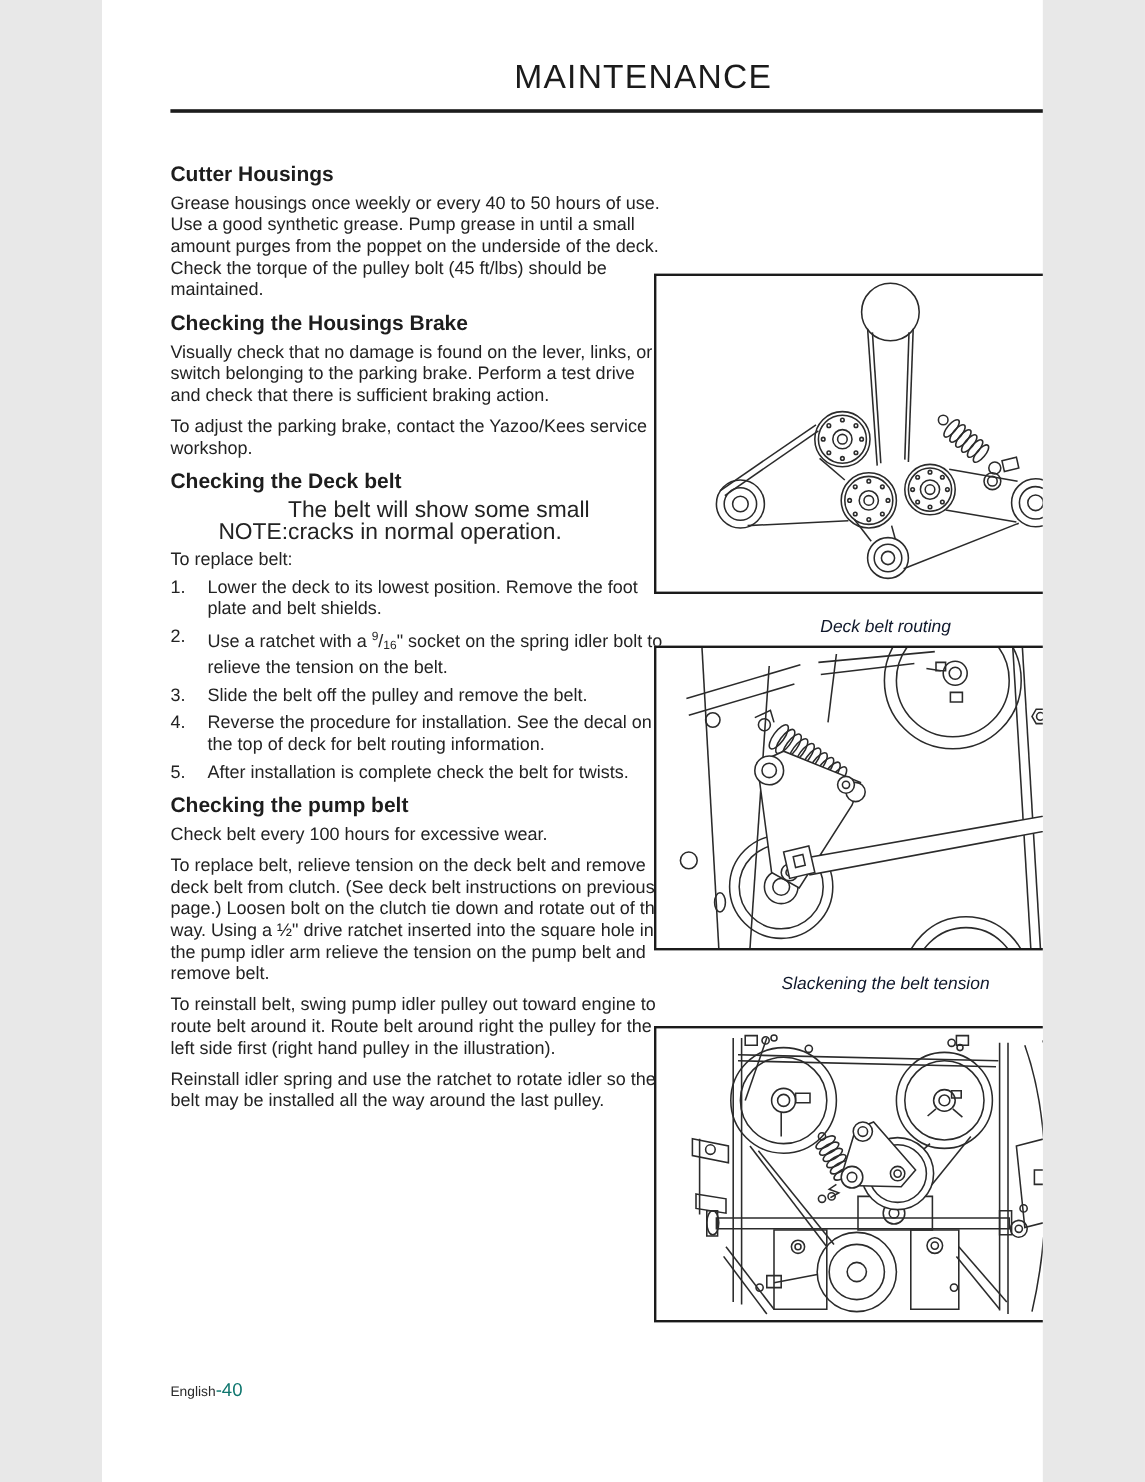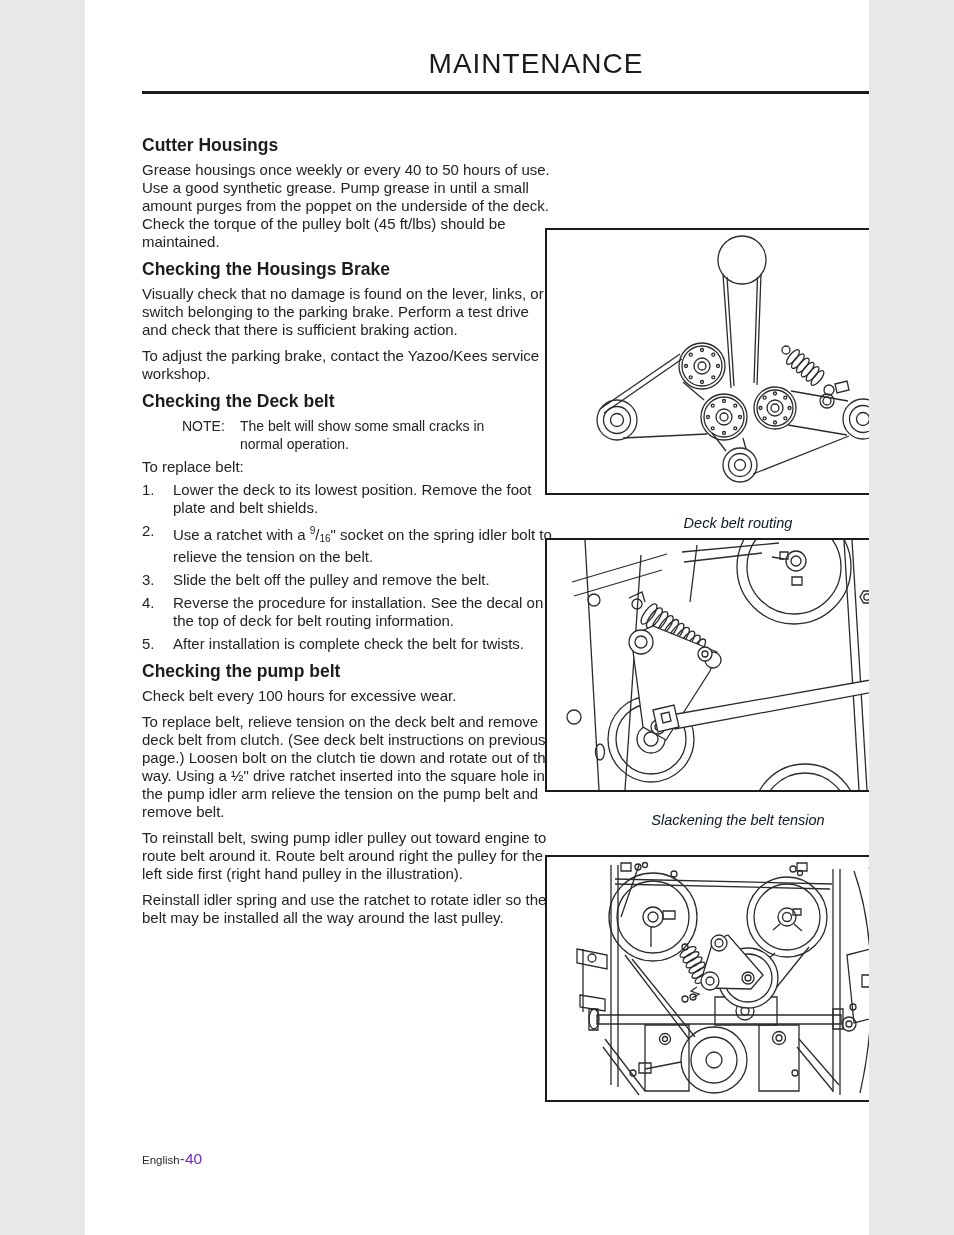--- a/index.html
+++ b/index.html
@@ -14,40 +14,40 @@
     font-size:28px; font-weight:500; letter-spacing:1px; color:#1b1b1b;
   }
   .header-rule {
     position:absolute; top:91px; left:57px; width:788px; height:3px; background:#1c1c1c;
   }
   .left-col { position:absolute; left:57px; top:136px; width:412px; }
   .left-col h2 { font-size:17.5px; line-height:19px; font-weight:bold; color:#1d1d1d; margin:0 0 6px 0; }
   .section { margin-top:9px; }
   .section:first-child { margin-top:0; }
   .left-col p { font-size:15px; line-height:18px; margin:0 0 8px 0; }
-  .note-row { display:flex; margin:0 0 5px 40px; font-size:14px; line-height:18px; }
+  .note-row { display:flex; margin:0 0 5px 40px; font-size:19px; line-height:18px;align-items:flex-end; }
   .note-label { flex:none; width:46px; margin-right:12px; }
   .note-text { width:262px; }
   .list-intro { margin-bottom:5px !important; }
   .step { display:flex; font-size:15px; line-height:18px; margin:0 0 5px 0; }
   .step-num { flex:none; width:31px; }
   .step-text { flex:1; }
   sup { font-size:10px; vertical-align:6px; }
   sub { font-size:10px; vertical-align:-2px; }
   .figure { position:absolute; left:460px; width:383px; }
   .fig-1 { top:228px; }
   .fig-2 { top:538px; }
   .fig-3 { top:855px; }
   .fig-box { width:383px; border:2.5px solid #1b1b1b; background:#fff; }
   .fig-box svg { display:block; }
   .fig-id { text-align:right; font-size:10.5px; color:#3a3a3a; margin-top:3px; }
   .fig-caption { font-style:italic; font-size:14.5px; color:#0f172a; margin-top:5px; padding-left:3px;text-align:center; }
   .footer { position:absolute; left:57px; top:1150px; }
   .footer-lang { font-size:11.5px; color:#2b2b2b; }
-  .footer-page { font-size:15.5px; color:#6d28d9; }
+  .footer-page { font-size:15.5px; color:#0f766e; }
   .ln { stroke:#2b2b2b; stroke-width:1.3; fill:none; }
   .fw { stroke:#2b2b2b; stroke-width:1.3; fill:#ffffff; }
 </style>
 </head>
 <body>
 
 <div id="page">
 
   <div class="page-title">MAINTENANCE</div>
   <div class="header-rule"></div>

